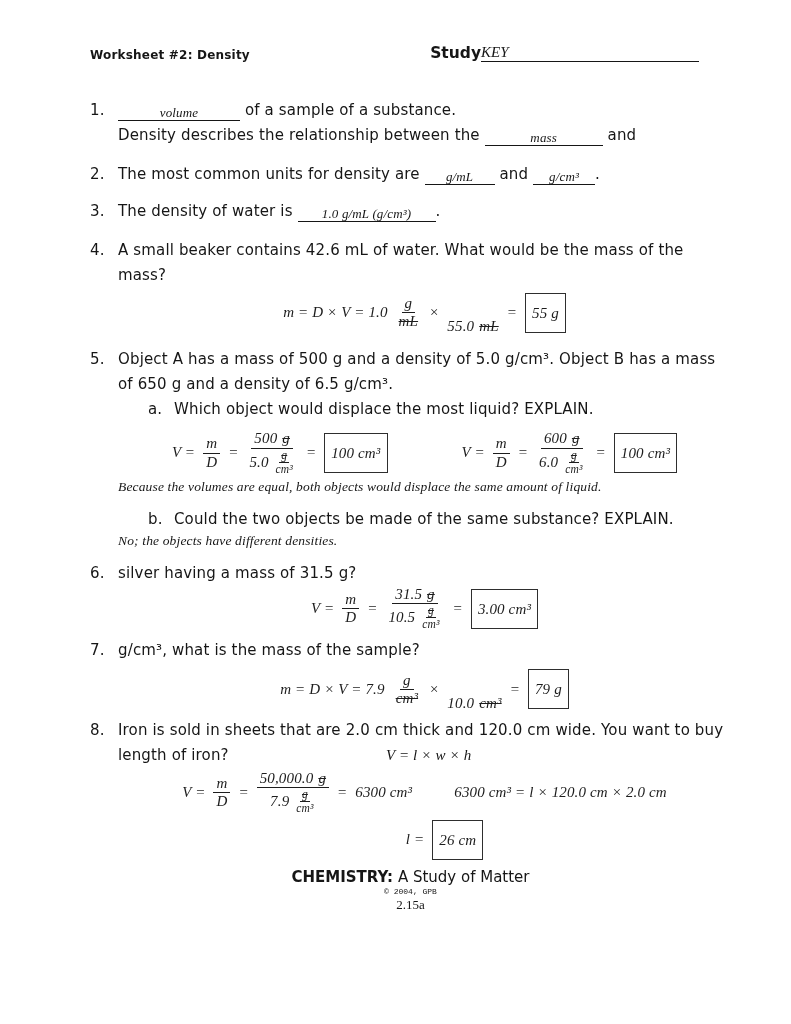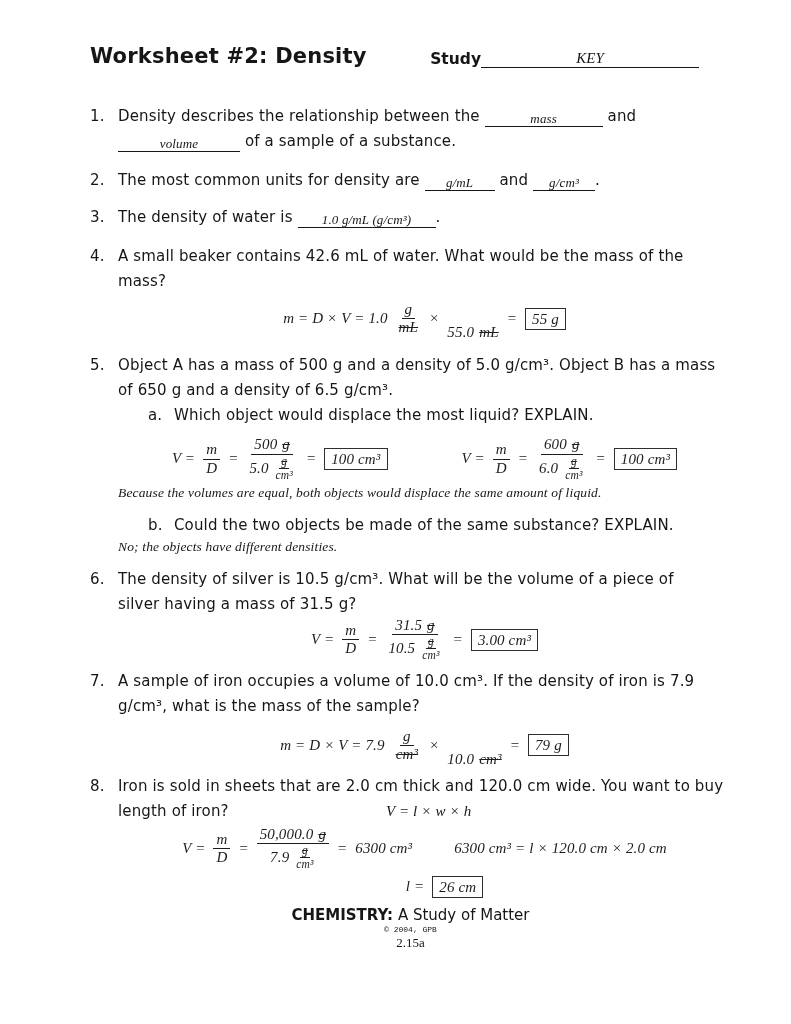--- a/index.html
+++ b/index.html
@@ -3,24 +3,24 @@
 <meta charset="utf-8">
 <style>
   * { box-sizing: border-box; }
   html,body { margin:0; padding:0; background:#fff; }
   .page {
     width:791px; height:1024px; margin:0 auto; background:#ffffff;
     color:#161616; font-family:"DejaVu Sans", sans-serif; overflow:hidden; position:relative;
   }
   
   .header { display:flex; justify-content:space-between; align-items:flex-end; padding:44px 92px 0 90px; }
-  .title { font-size:21px; font-weight:bold; letter-spacing:.2px; }
+  .title { font-size:12px; font-weight:bold; letter-spacing:.2px; }
   .name { font-size:15.5px; font-weight:bold; white-space:nowrap; display:flex; align-items:flex-end; }
   .name-underline {
-    display:inline-block; width:218px; border-bottom:1.6px solid #161616; text-align:center;
+    display:inline-block; width:218px; border-bottom:1.6px solid #161616; 
     font-family:"Liberation Serif", serif; font-style:italic; font-weight:normal; font-size:15px; line-height:17px;
   }
   
   .content { padding:0 60px 0 90px; }
   .q { display:flex; font-size:15px; line-height:25px; letter-spacing:.15px; }
   .qnum { flex:0 0 28px; }
   .qbody { flex:1; }
   .blank {
     display:inline-block; border-bottom:1.5px solid #161616; text-align:center;
     font-family:"Liberation Serif", serif; font-style:italic; font-size:13px; line-height:14px;
@@ -33,21 +33,21 @@
     display:flex; align-items:center; justify-content:center; gap:8px;
     font-family:"Liberation Serif", serif; font-style:italic; font-size:15px; line-height:1.15; color:#1d1d1d;
   }
   .term { display:inline-flex; gap:5px; align-items:baseline;margin-top:28px; }
   .frac { display:inline-flex; flex-direction:column; align-items:center; }
   .frac .fnum { border-bottom:1px solid #1d1d1d; padding:0 3px; display:flex; gap:5px; justify-content:center; align-items:baseline; }
   .frac .fden { padding:0 3px; display:flex; gap:5px; justify-content:center; align-items:center; }
   .sfrac { font-size:11.5px; }
   .sfrac .fnum, .sfrac .fden { padding:0 2px; }
   .strike { text-decoration:line-through; }
-  .boxed { border:1px solid #2e2e2e; padding:0 6px; line-height:20px; white-space:nowrap; }
+  .boxed { border:1px solid #2e2e2e; padding:9px 6px; line-height:20px; white-space:nowrap; }
   .formula-row { display:flex; justify-content:center; gap:74px; }
   .center-note { text-align:left; font-family:"Liberation Serif", serif; font-style:italic; font-size:13.5px; line-height:17px; }
   
   .q8-line3 { position:relative; }
   .vlwh { position:absolute; left:268px; top:0; font-family:"Liberation Serif", serif; font-style:italic; font-size:15px; }
   .q8-row { display:flex; justify-content:center; align-items:center; gap:42px; margin-top:2px; }
   .length-line { justify-content:center; padding-left:40px; margin-top:4px; }
   
   .footer { text-align:center; margin-top:8px; }
   .footer-main { font-size:15px; line-height:19px; }
@@ -72,25 +72,25 @@
       <span>Study</span>
         <span class="name-underline">KEY</span>
     </div>
   </div>
 
   <div class="content">
 
     <div class="q mt-q1">
       <span class="qnum">1.</span>
       <div class="qbody">
+        <div><span class="blank" style="min-width:122px">volume</span>
+          <span>of a sample of a substance.</span></div>
         <div><span>Density describes the relationship between the</span>
           <span class="blank" style="min-width:118px">mass</span>
           <span>and</span></div>
-        <div><span class="blank" style="min-width:122px">volume</span>
-          <span>of a sample of a substance.</span></div>
       </div>
     </div>
 
     <div class="q mt-q2">
       <span class="qnum">2.</span>
       <div class="qbody">
         <span>The most common units for density are</span>
         <span class="blank" style="min-width:70px">g/mL</span>
         <span>and</span>
         <span class="blank" style="min-width:62px">g/cm³</span><span>.</span>
@@ -191,21 +191,20 @@
           <span class="sub-label">b.</span>
           <span>Could the two objects be made of the same substance? EXPLAIN.</span>
         </div>
         <div class="center-note">No; the objects have different densities.</div>
       </div>
     </div>
 
     <div class="q mt-q6">
       <span class="qnum">6.</span>
       <div class="qbody">
-        <div>The density of silver is 10.5 g/cm³. What will be the volume of a piece of</div>
         <div>silver having a mass of 31.5 g?</div>
         <div class="formula">
           <span>V =</span>
           <span class="frac">
             <span class="fnum">m</span>
             <span class="fden">D</span>
           </span>
           <span>=</span>
           <span class="frac">
             <span class="fnum">
@@ -222,21 +221,20 @@
           </span>
           <span>=</span>
           <span class="boxed">3.00 cm³</span>
         </div>
       </div>
     </div>
 
     <div class="q mt-q7">
       <span class="qnum">7.</span>
       <div class="qbody">
-        <div>A sample of iron occupies a volume of 10.0 cm³. If the density of iron is 7.9</div>
         <div>g/cm³, what is the mass of the sample?</div>
         <div class="formula mt-f7">
           <span>m = D × V = 7.9</span>
           <span class="frac">
             <span class="fnum">g</span>
             <span class="fden strike">cm³</span>
           </span>
           <span>×</span>
           <span class="term">
             <span>10.0</span>

